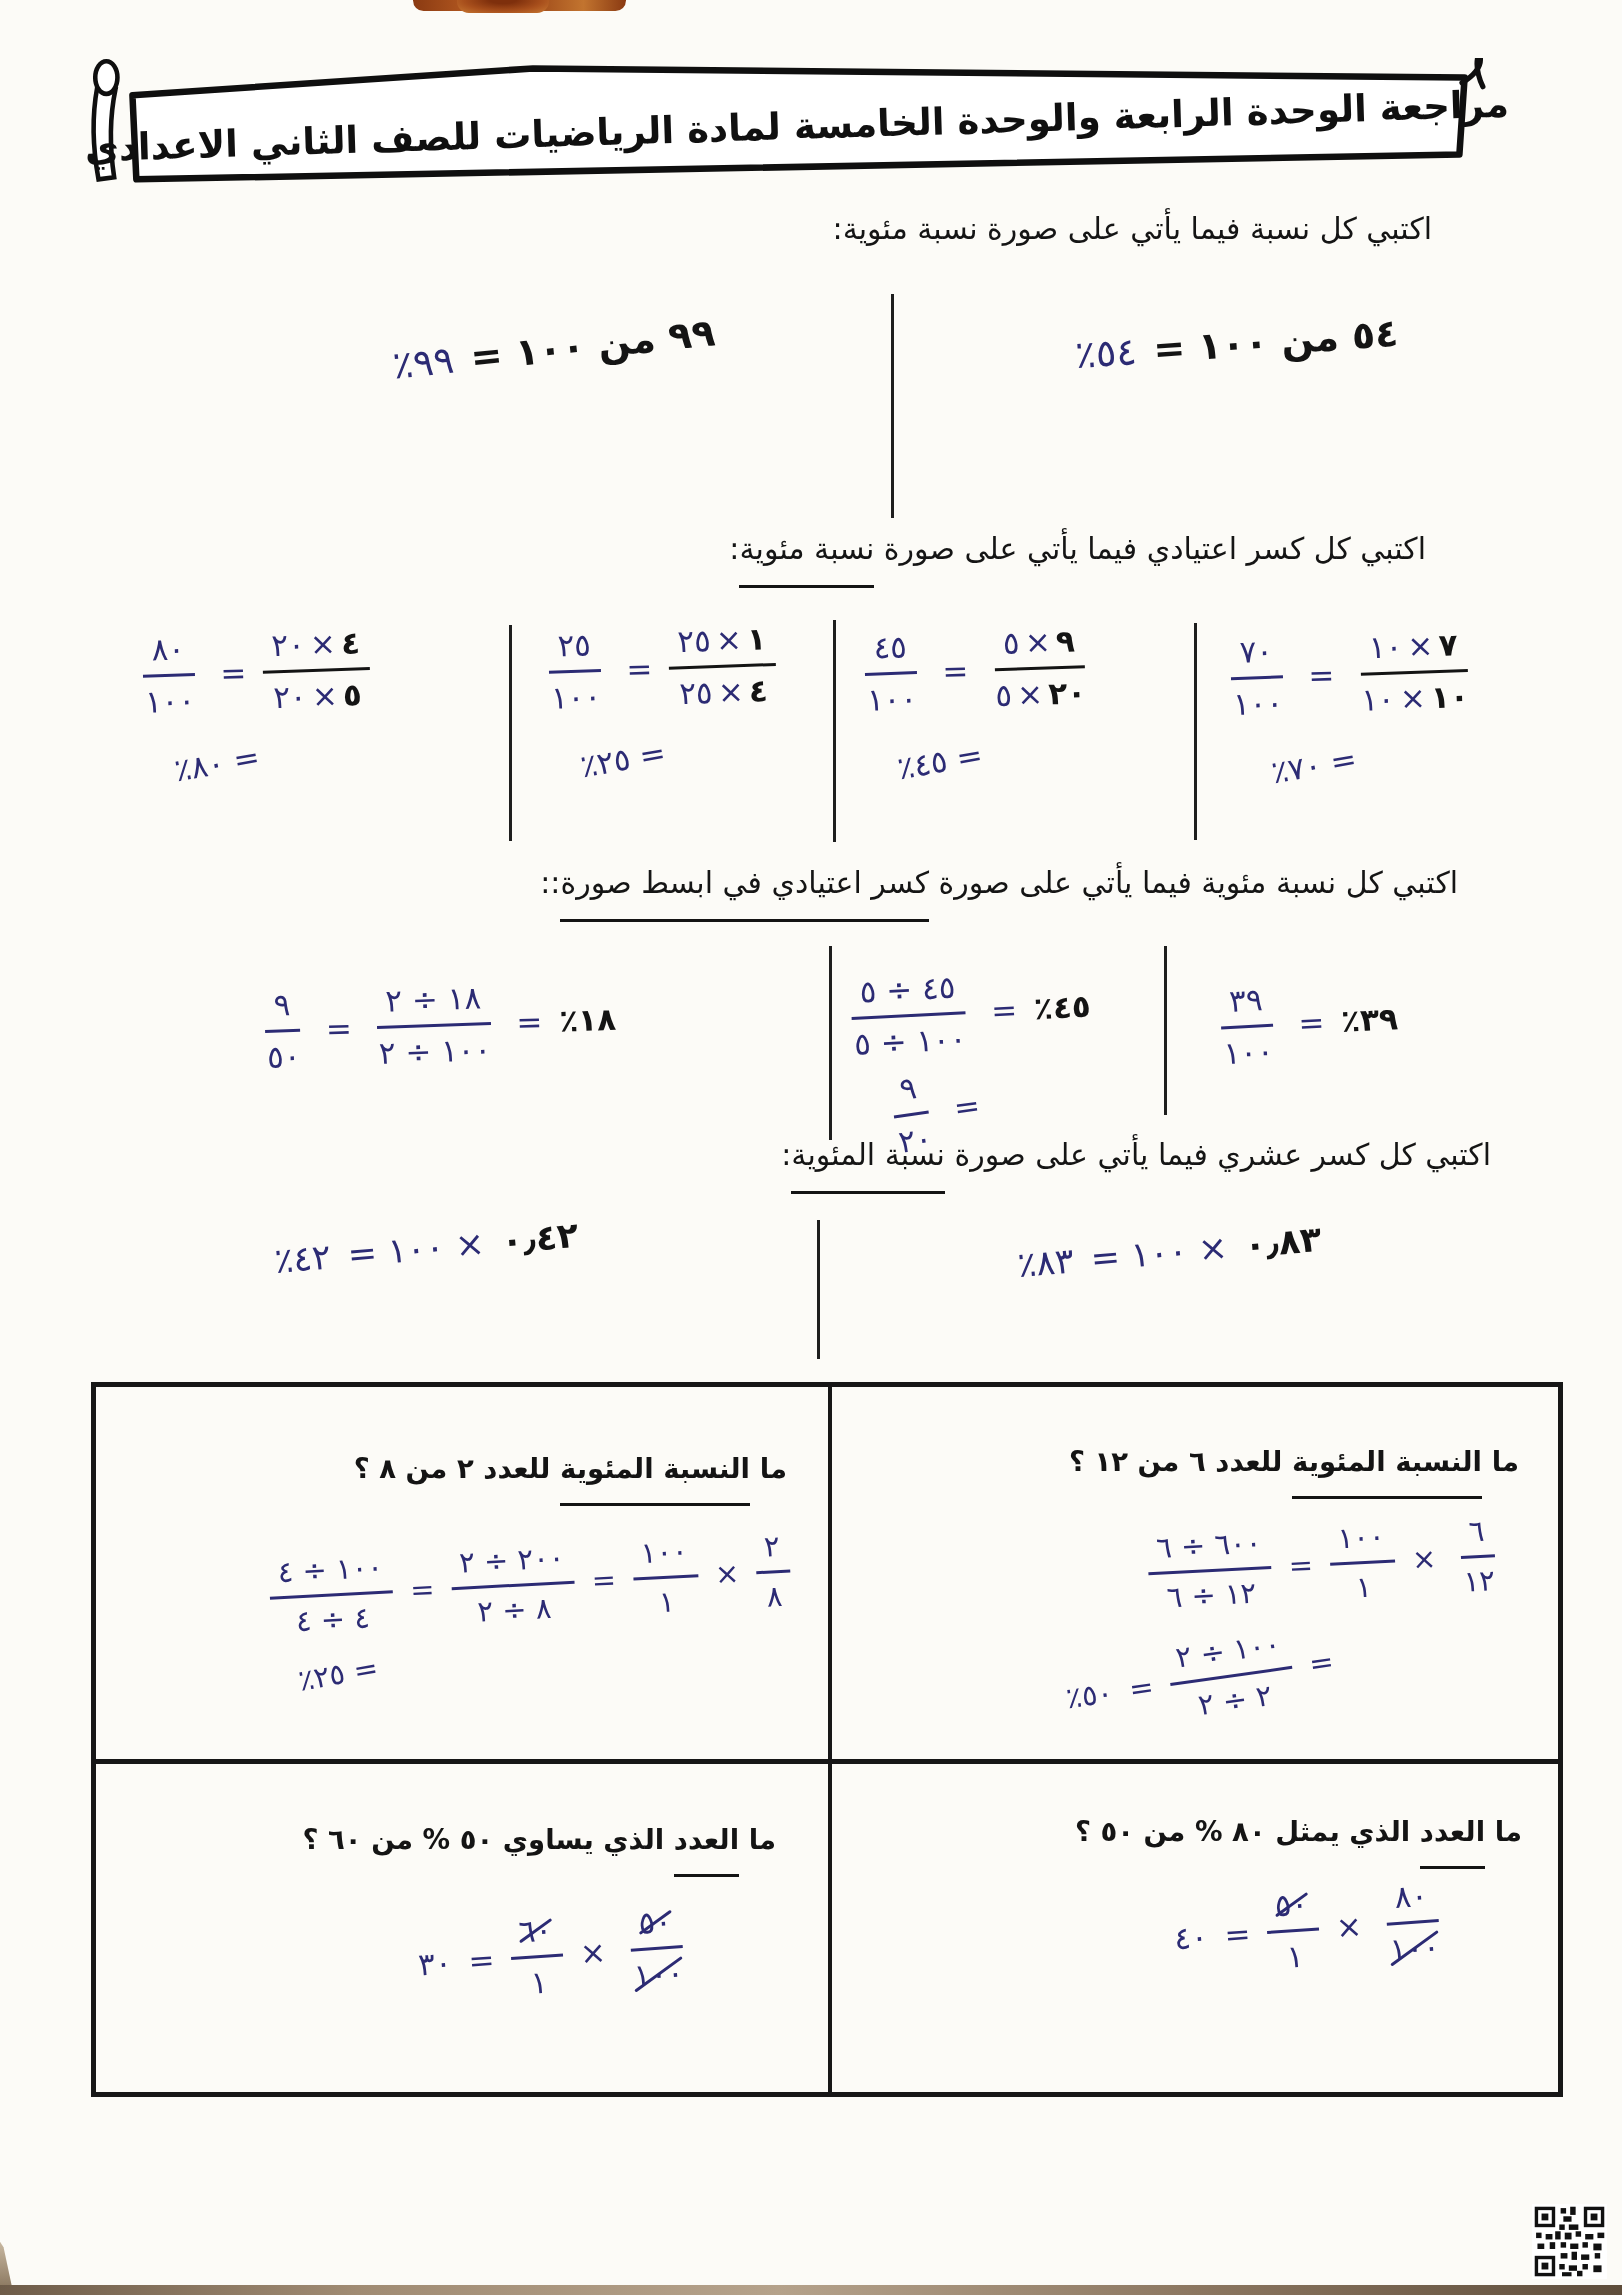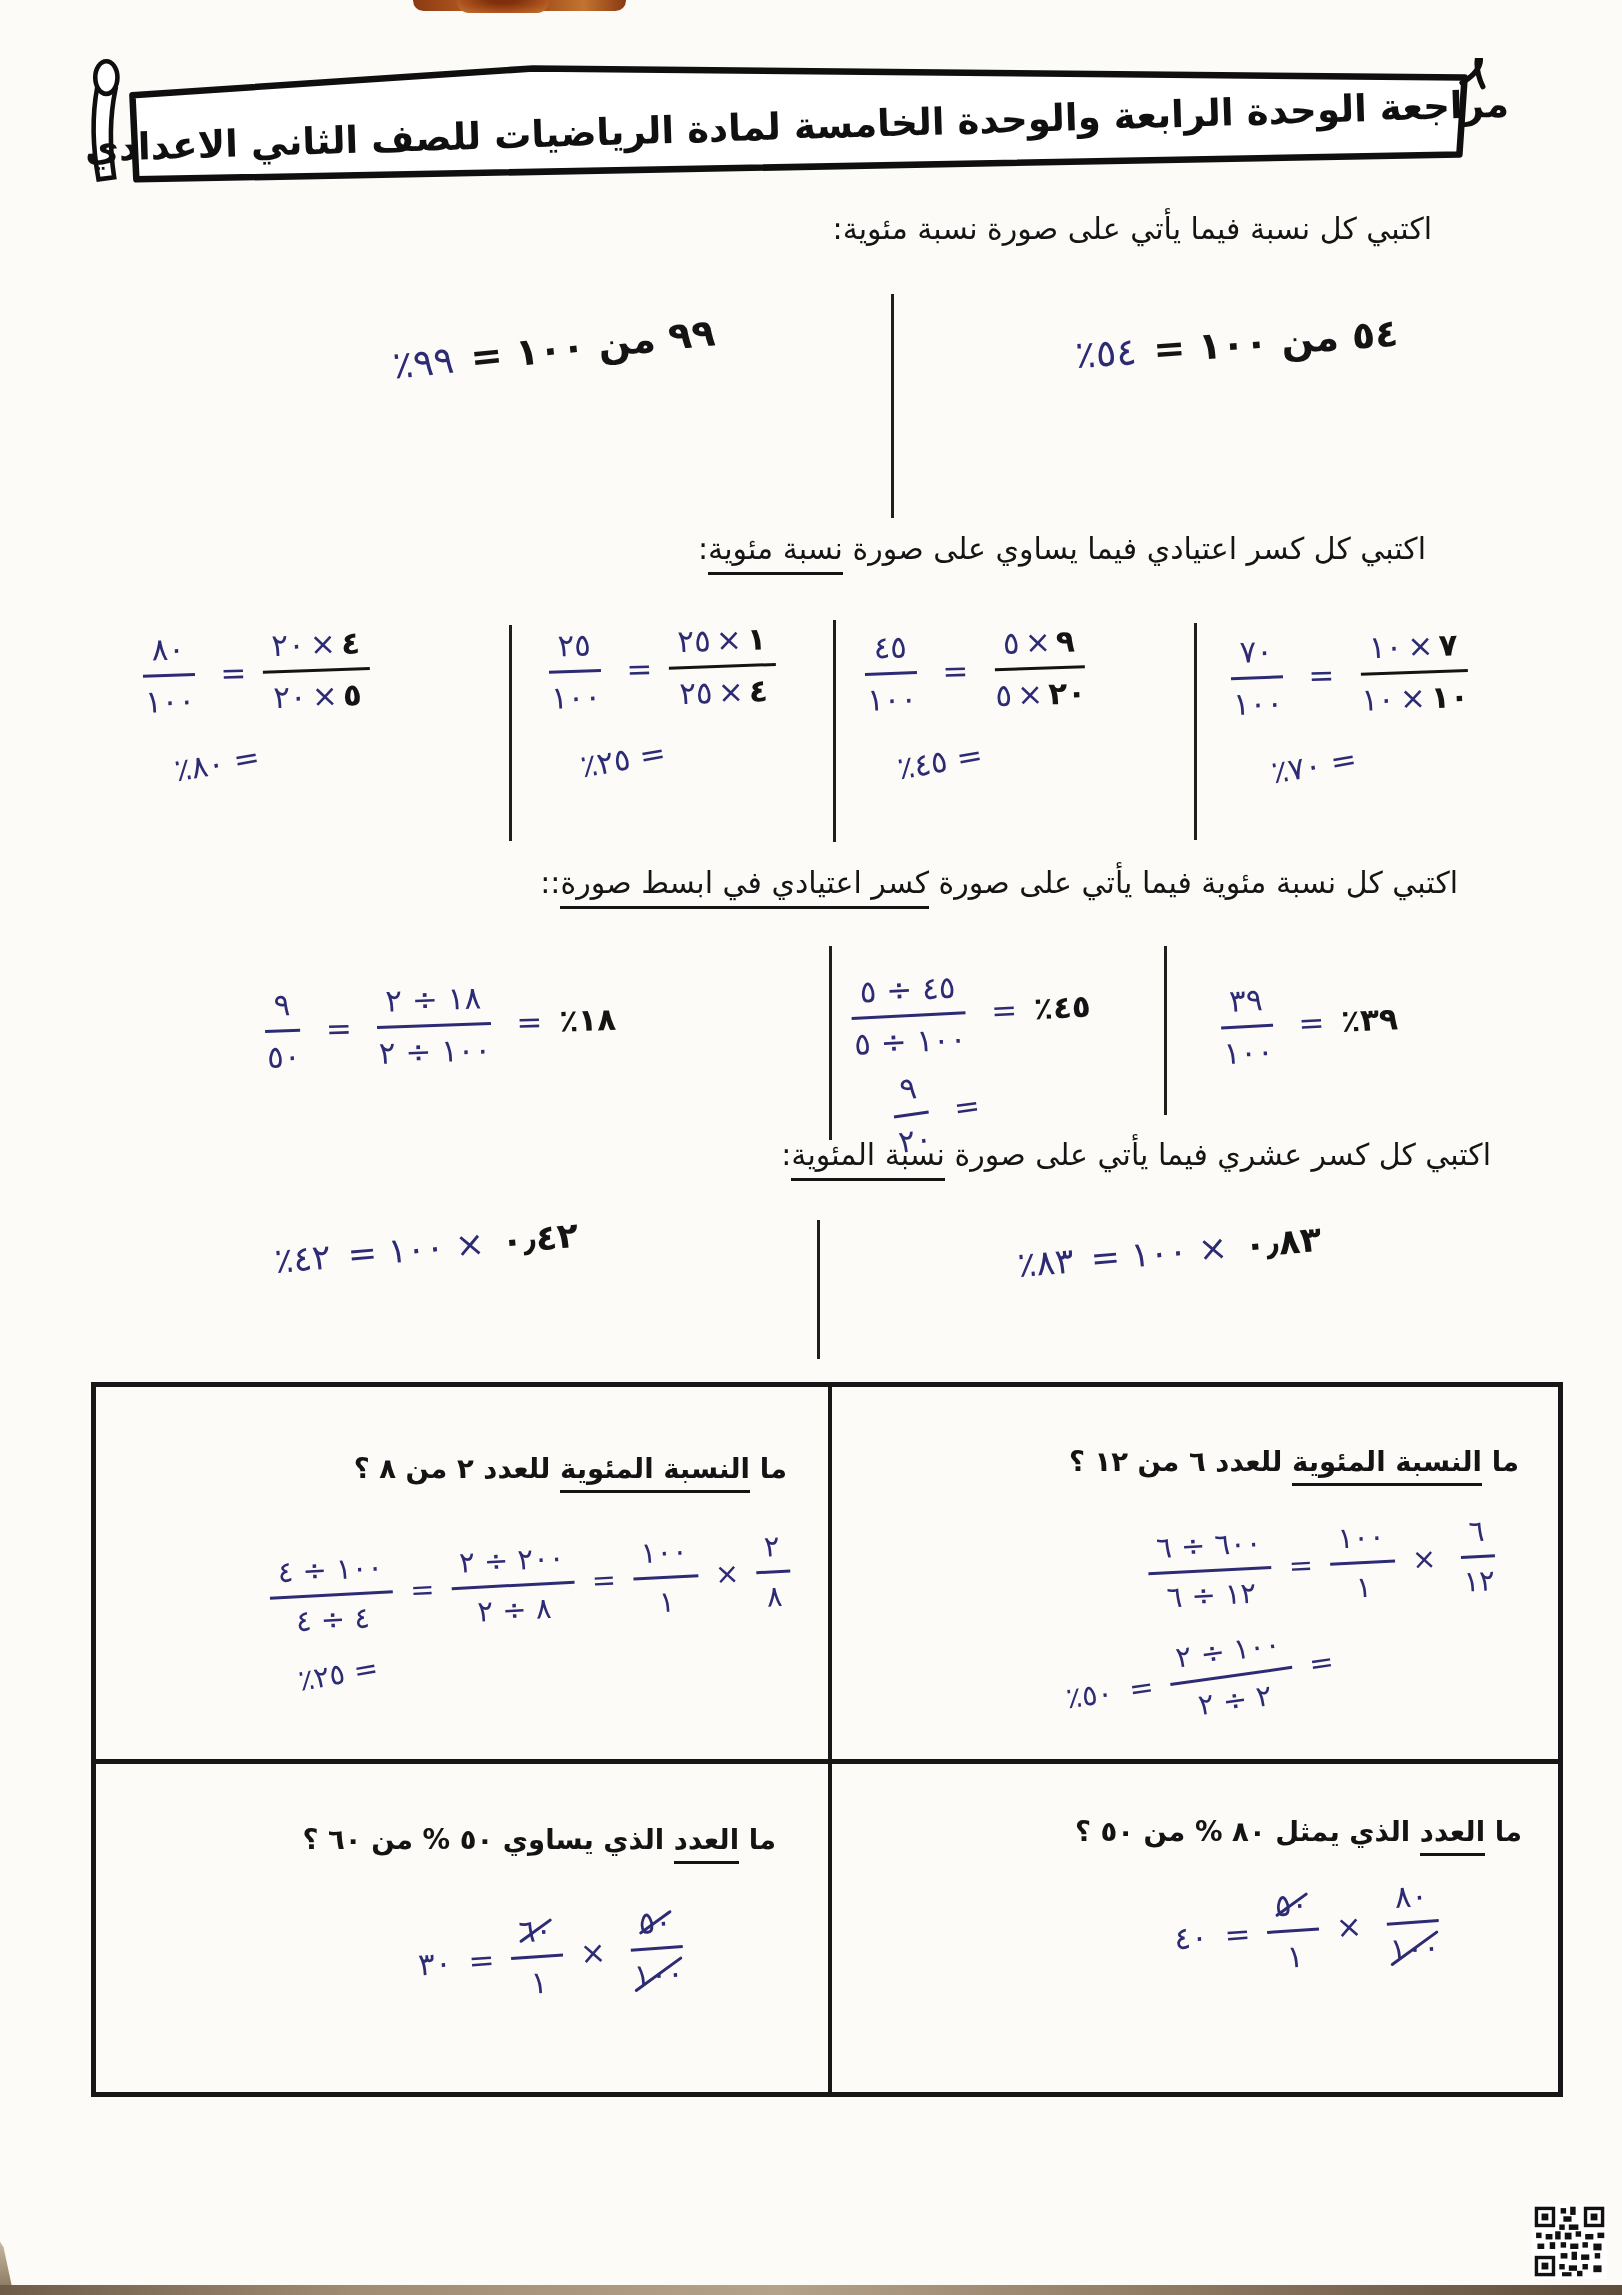--- a/index.html
+++ b/index.html
@@ -21,21 +21,21 @@
     border-bottom:3.9px solid currentColor;padding:1.3px 9.2px 6.5px;}
   .frac .fd{display:inline-flex;direction:rtl;gap:5.2px;align-items:center;justify-content:center;
     padding:6.5px 9.2px 1.3px;}
   
   .eq{position:absolute;display:flex;flex-direction:column;align-items:center;}
   .eqrow{display:flex;direction:rtl;align-items:center;gap:17px;white-space:nowrap;}
   .eq .eqrow + .eqrow{margin-top:17px;transform:translateX(-59px) rotate(-6deg);}
   
   .instr{position:absolute;font-size:30px;font-weight:400;color:#151515;
     white-space:nowrap;direction:rtl;}
-  .instr .u,.cellhdr .u{border-bottom:3.3px solid #141414;padding-bottom:6px;}
+  .instr .u,.cellhdr .u{border-bottom:3.3px solid #141414;padding-bottom:19px;}
   
   .vline{position:absolute;width:2.6px;background:#1e1e1e;}
   
   .banner{position:absolute;left:75px;top:58px;width:1466px;height:137px;}
   
   #p-s1-1{left:1076px;top:322px;font-size:38px;transform:rotate(-4deg);}
   #p-s1-2{left:393px;top:327px;font-size:38px;transform:rotate(-6deg);}
   #p-s2-1{left:1225px;top:629px;font-size:31px;transform:rotate(-2deg);}
   #p-s2-2{left:859px;top:625px;font-size:31px;transform:rotate(-2deg);}
   #p-s2-3{left:543px;top:623px;font-size:31px;transform:rotate(-2deg);}
@@ -104,21 +104,21 @@
         <span class="tok ink-h">٥٤٪</span>
       </div>
     </div>
   <div class="eq" id="p-s1-2">
       <div class="eqrow">
         <span class="tok ink-p">٩٩ من ١٠٠ =</span>
         <span class="tok ink-h">٩٩٪</span>
       </div>
     </div>
 
-  <div class="instr" style="right:196px;top:531px"><span>اكتبي كل كسر اعتيادي فيما يساوي على صورة </span><span class="u">نسبة مئوية</span><span>:</span></div>
+  <div class="instr" style="right:196px;top:531px"><span>اكتبي كل كسر اعتيادي فيما يأتي على صورة </span><span class="u">نسبة مئوية</span><span>:</span></div>
   <div class="vline" style="left:1195px;top:623px;height:217px"></div>
   <div class="vline" style="left:834px;top:620px;height:222px"></div>
   <div class="vline" style="left:510px;top:625px;height:216px"></div>
   <div class="eq" id="p-s2-1">
       <div class="eqrow">
         <span class="frac ink-p">
           <span class="fn">
             <span class="tok ink-p">٧</span>
             <span class="tok ink-h">×</span>
             <span class="tok ink-h">١٠</span>

